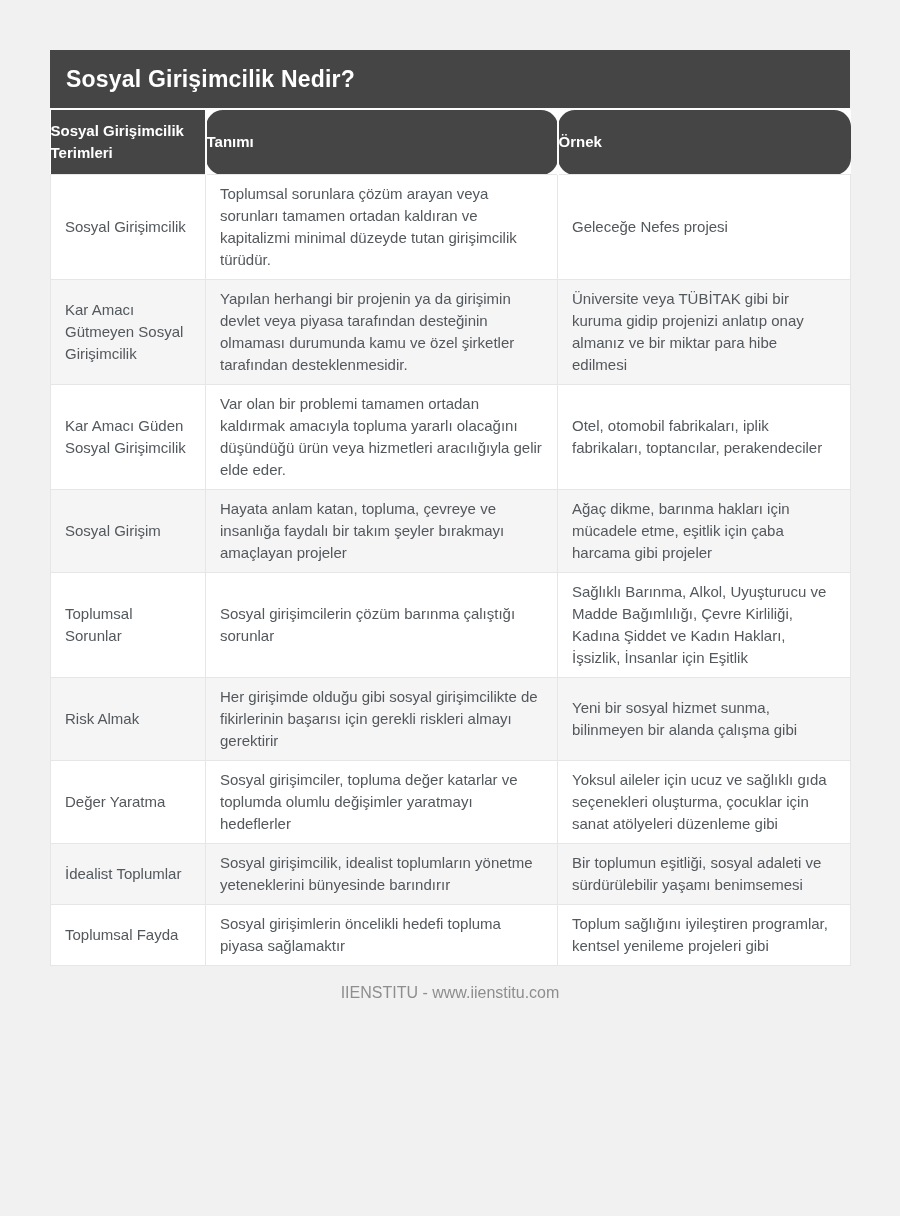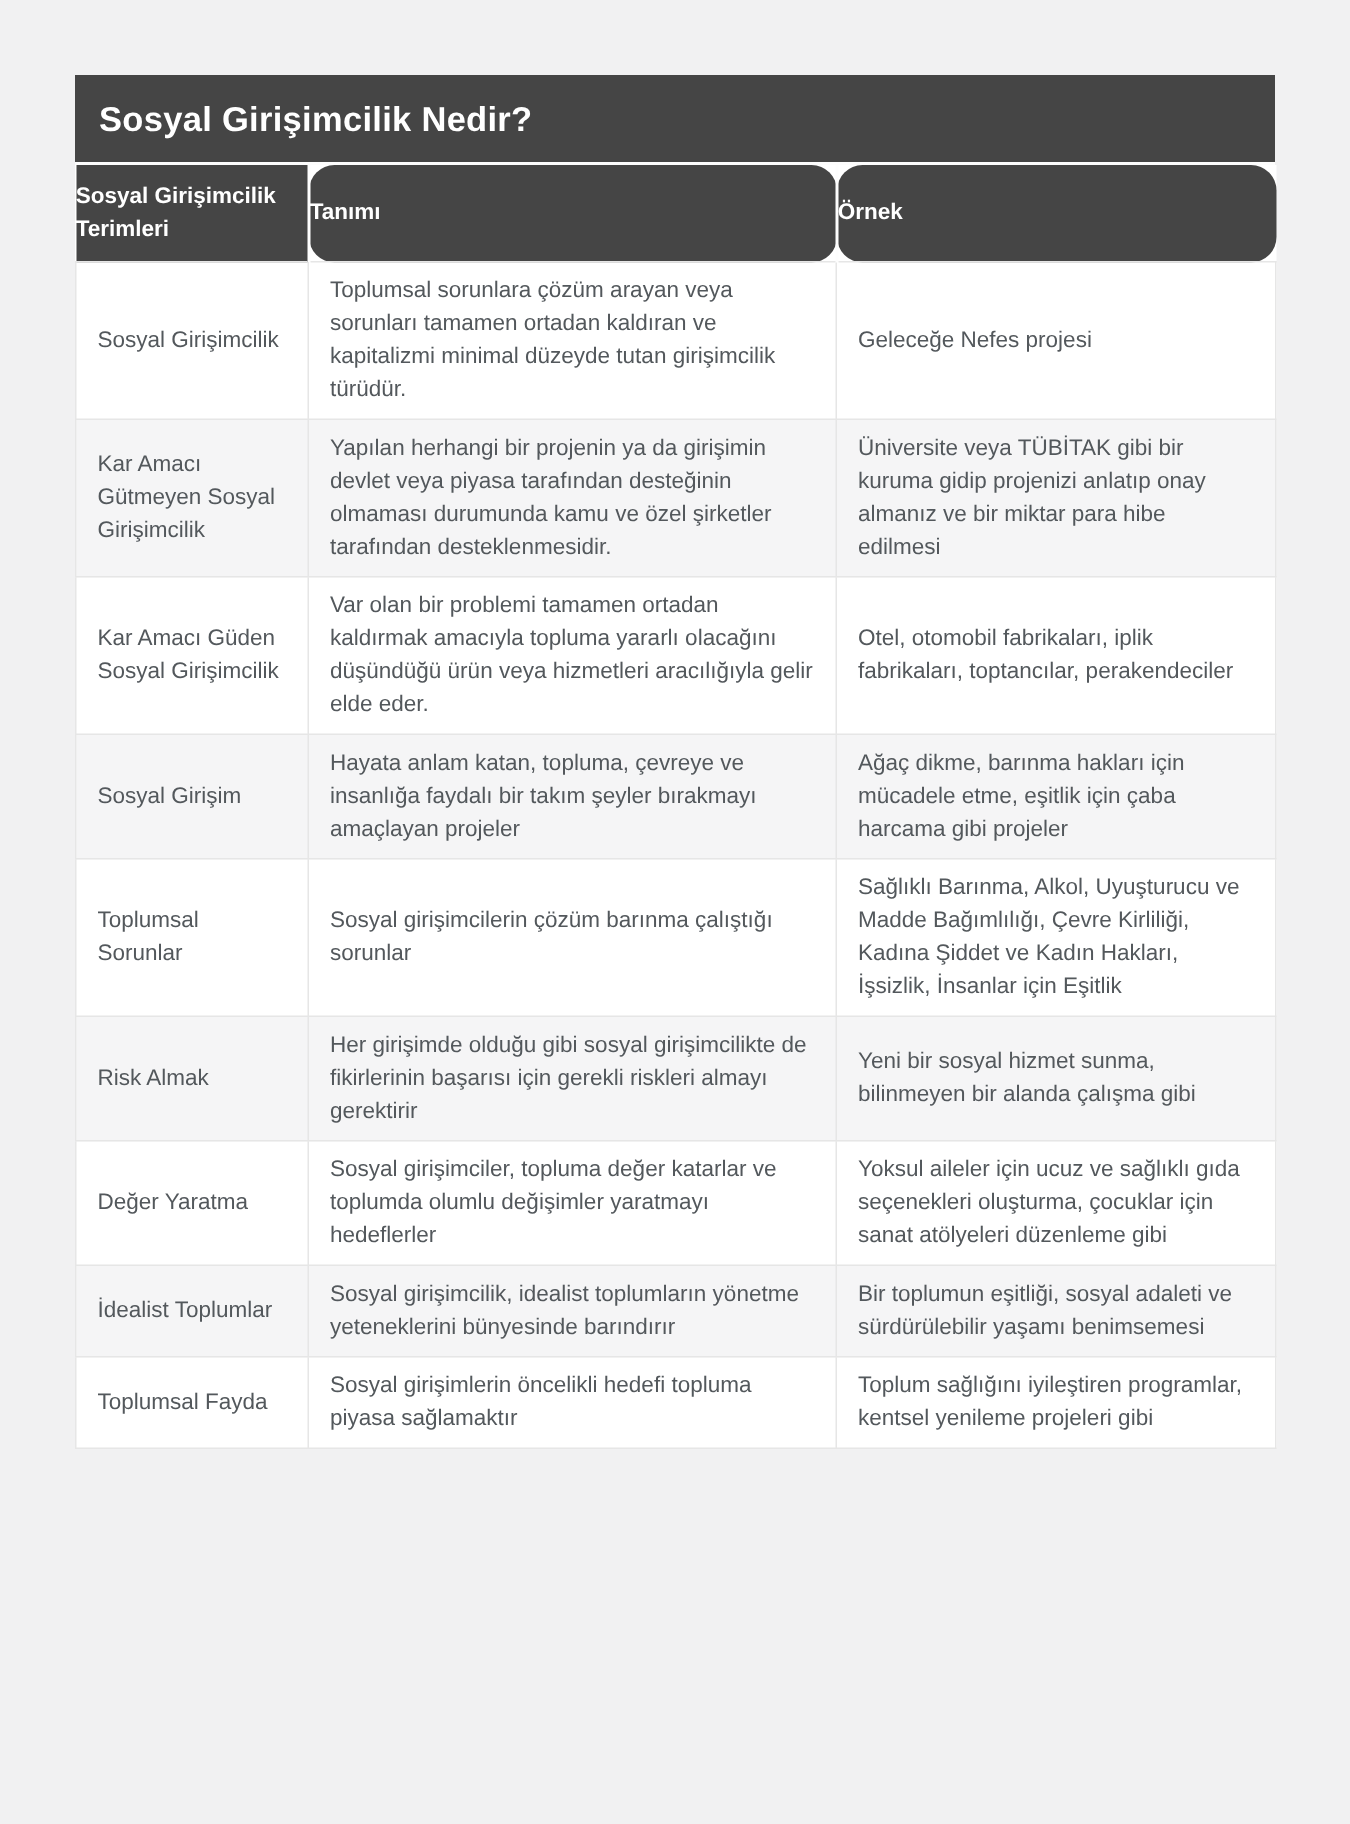--- a/index.html
+++ b/index.html
@@ -135,15 +135,16 @@
           <td>Bir toplumun eşitliği, sosyal adaleti ve sürdürülebilir yaşamı benimsemesi</td>
         </tr>
         <tr>
           <td>Toplumsal Fayda</td>
           <td>Sosyal girişimlerin öncelikli hedefi topluma piyasa sağlamaktır</td>
           <td>Toplum sağlığını iyileştiren programlar, kentsel yenileme projeleri gibi</td>
         </tr>
       </tbody>
     </table>
 
+    <div class="footer">IIENSTITU - www.iienstitu.com</div>
 
   </div>
 </div>
 
 </body></html>

